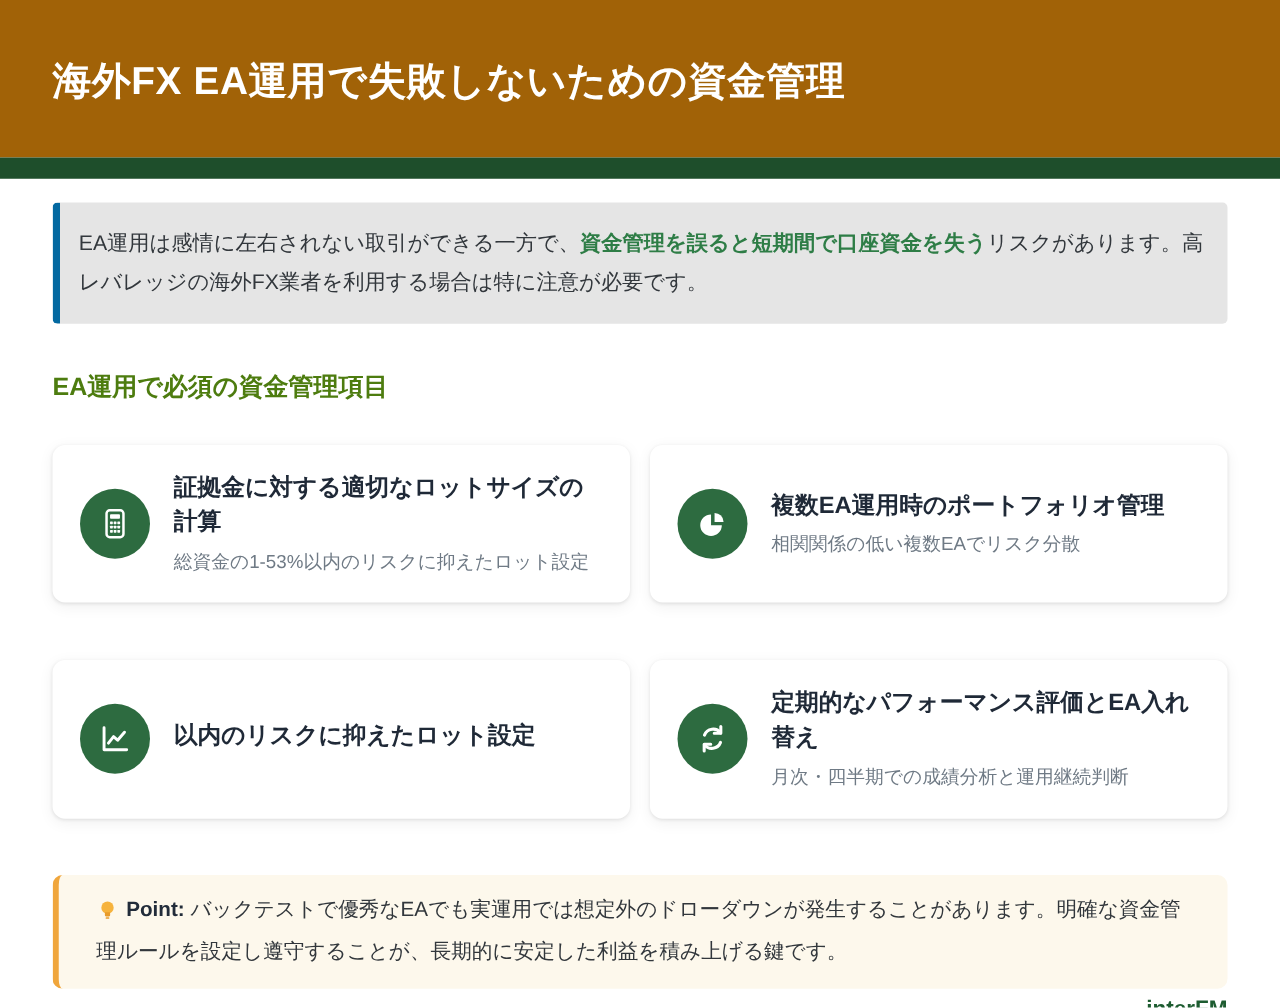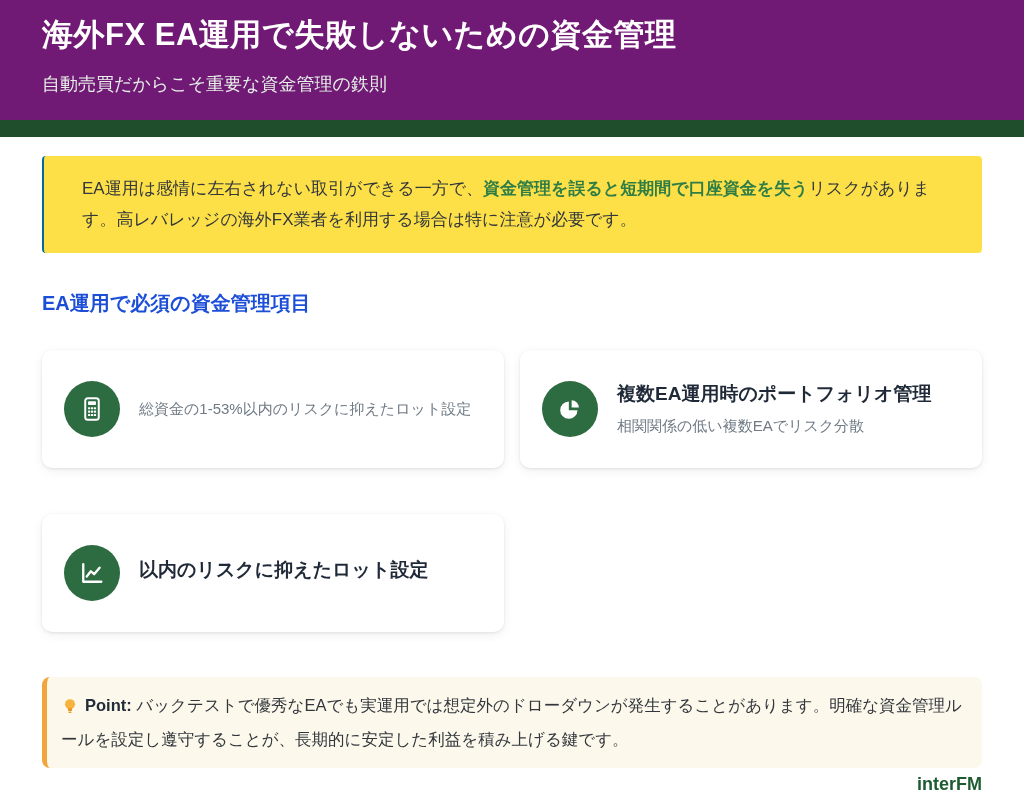--- a/index.html
+++ b/index.html
@@ -7,52 +7,52 @@
   body {
     width: 1024px; height: 806px;
     background: #ffffff;
     font-family: "Liberation Sans", "DejaVu Sans", sans-serif;
     color: #32373c;
     overflow: hidden;
     position: relative;
   }
 
   
-  .header { background: #701a75; padding: 14px 42px 24px; }
+  .header { background: #a16207; padding: 44px 42px 24px; }
   .header-title {
     margin: 0 0 16px 0;
     color: #ffffff;
     font-size: 31px;
     font-weight: bold;
     letter-spacing: 0.5px;
   }
   .header-subtitle { margin: 0; color: #e6efe8; font-size: 18px; }
   .header-strip { height: 17px; background: #1e4e2b; }
 
   .content { padding: 0 42px; }
 
   
   .intro {
     margin-top: 19px;
-    background: #fde047;
-    border-left: 2px solid #0369a1;
+    background: #e5e5e5;
+    border-left: 6px solid #0369a1;
     border-radius: 4px;
-    padding: 17px 38px;
+    padding: 17px 15px;
     font-size: 17px;
     line-height: 1.85;
     color: #32373c;
   }
   .intro .highlight { color: #2e7d46; font-weight: bold; }
 
   
   .section-heading {
     margin: 37px 0 0 0;
     font-size: 20px;
     font-weight: bold;
-    color: #1d4ed8;
+    color: #4d7c0f;
   }
 
   
   .cards {
     margin-top: 33px;
     display: grid;
     grid-template-columns: 1fr 1fr;
     column-gap: 16px;
     row-gap: 46px;
   }
@@ -80,21 +80,21 @@
     line-height: 1.45;
   }
   .card-desc { margin: 0; font-size: 15px; color: #6f7a85; line-height: 1.55; }
 
   
   .point {
     margin-top: 45px;
     background: #fdf8ec;
     border-left: 5px solid #f0a63c;
     border-radius: 8px;
-    padding: 14px 14px;
+    padding: 14px 30px;
     font-size: 16.5px;
     line-height: 1.8;
     color: #32373c;
   }
   .point .label { font-weight: bold; color: #222c3a; }
   .bulb { display: inline-block; vertical-align: -4px; margin-right: 6px; }
 
   
   .brand {
     text-align: right;
@@ -102,21 +102,20 @@
     color: #1d5c30;
     font-weight: bold;
     font-size: 18px;
   }
 </style>
 </head>
 <body>
 
 <header class="header">
   <h1 class="header-title">海外FX EA運用で失敗しないための資金管理</h1>
-  <p class="header-subtitle">自動売買だからこそ重要な資金管理の鉄則</p>
 </header>
 <div class="header-strip"></div>
 
 <main class="content">
 
   <div class="intro">
     <span>EA運用は感情に左右されない取引ができる一方で、</span><span class="highlight">資金管理を誤ると短期間で口座資金を失う</span><span>リスクがあります。高レバレッジの海外FX業者を利用する場合は特に注意が必要です。</span>
   </div>
 
   <h2 class="section-heading">EA運用で必須の資金管理項目</h2>
@@ -135,20 +134,21 @@
             <rect x="8.6" y="13.3" width="1.9" height="1.9" rx="0.4"></rect>
               <rect x="11.1" y="13.3" width="1.9" height="1.9" rx="0.4"></rect>
               <rect x="13.6" y="13.3" width="1.9" height="1.9" rx="0.4"></rect>
             <rect x="8.6" y="16.2" width="1.9" height="1.9" rx="0.4"></rect>
               <rect x="11.1" y="16.2" width="1.9" height="1.9" rx="0.4"></rect>
               <rect x="13.6" y="16.2" width="1.9" height="1.9" rx="0.4"></rect>
           </g>
         </svg>
       </span>
       <div>
+        <h3 class="card-title">証拠金に対する適切なロットサイズの計算</h3>
         <p class="card-desc">総資金の1-53%以内のリスクに抑えたロット設定</p>
       </div>
     </div>
 
     <div class="card">
       <span class="icon-circle">
         <svg width="28" height="28" viewBox="0 0 24 24">
           <path d="M11 13 L11 5.6 A7.4 7.4 0 1 0 18.4 13 Z" fill="#ffffff"></path>
           <path d="M13.4 10.8 L13.4 4.6 A6.2 6.2 0 0 1 19.6 10.8 Z" fill="#ffffff"></path>
         </svg>
@@ -164,20 +164,34 @@
         <svg width="28" height="28" viewBox="0 0 24 24" fill="none" stroke="#ffffff" stroke-width="2" stroke-linecap="round" stroke-linejoin="round">
           <polyline points="4.5,4.5 4.5,19.5 20,19.5"></polyline>
           <polyline points="7.5,15 11,10.5 13.8,13 18.5,7.5"></polyline>
         </svg>
       </span>
       <div>
         <h3 class="card-title">以内のリスクに抑えたロット設定</h3>
       </div>
     </div>
 
+    <div class="card">
+      <span class="icon-circle">
+        <svg width="28" height="28" viewBox="0 0 24 24" fill="none" stroke="#ffffff" stroke-width="2.1" stroke-linecap="round">
+          <path d="M6.5 9.5 A6.3 6.3 0 0 1 17.5 8"></path>
+          <path d="M17.5 14.5 A6.3 6.3 0 0 1 6.5 16"></path>
+          <polyline points="17.7,3.6 17.7,8.2 13.2,8.2" stroke-linejoin="round"></polyline>
+          <polyline points="6.3,20.4 6.3,15.8 10.8,15.8" stroke-linejoin="round"></polyline>
+        </svg>
+      </span>
+      <div>
+        <h3 class="card-title">定期的なパフォーマンス評価とEA入れ替え</h3>
+        <p class="card-desc">月次・四半期での成績分析と運用継続判断</p>
+      </div>
+    </div>
 
   </div>
 
   <div class="point">
     <span class="bulb">
       <svg width="18" height="18" viewBox="0 0 24 24">
         <circle cx="12" cy="9.5" r="6.6" fill="#f6b33d"></circle>
         <path d="M9.2 14.5 h5.6 v3.2 a1.2 1.2 0 0 1 -1.2 1.2 h-3.2 a1.2 1.2 0 0 1 -1.2 -1.2 Z" fill="#e89b2a"></path>
         <rect x="10" y="19.6" width="4" height="1.8" rx="0.9" fill="#e89b2a"></rect>
       </svg>

